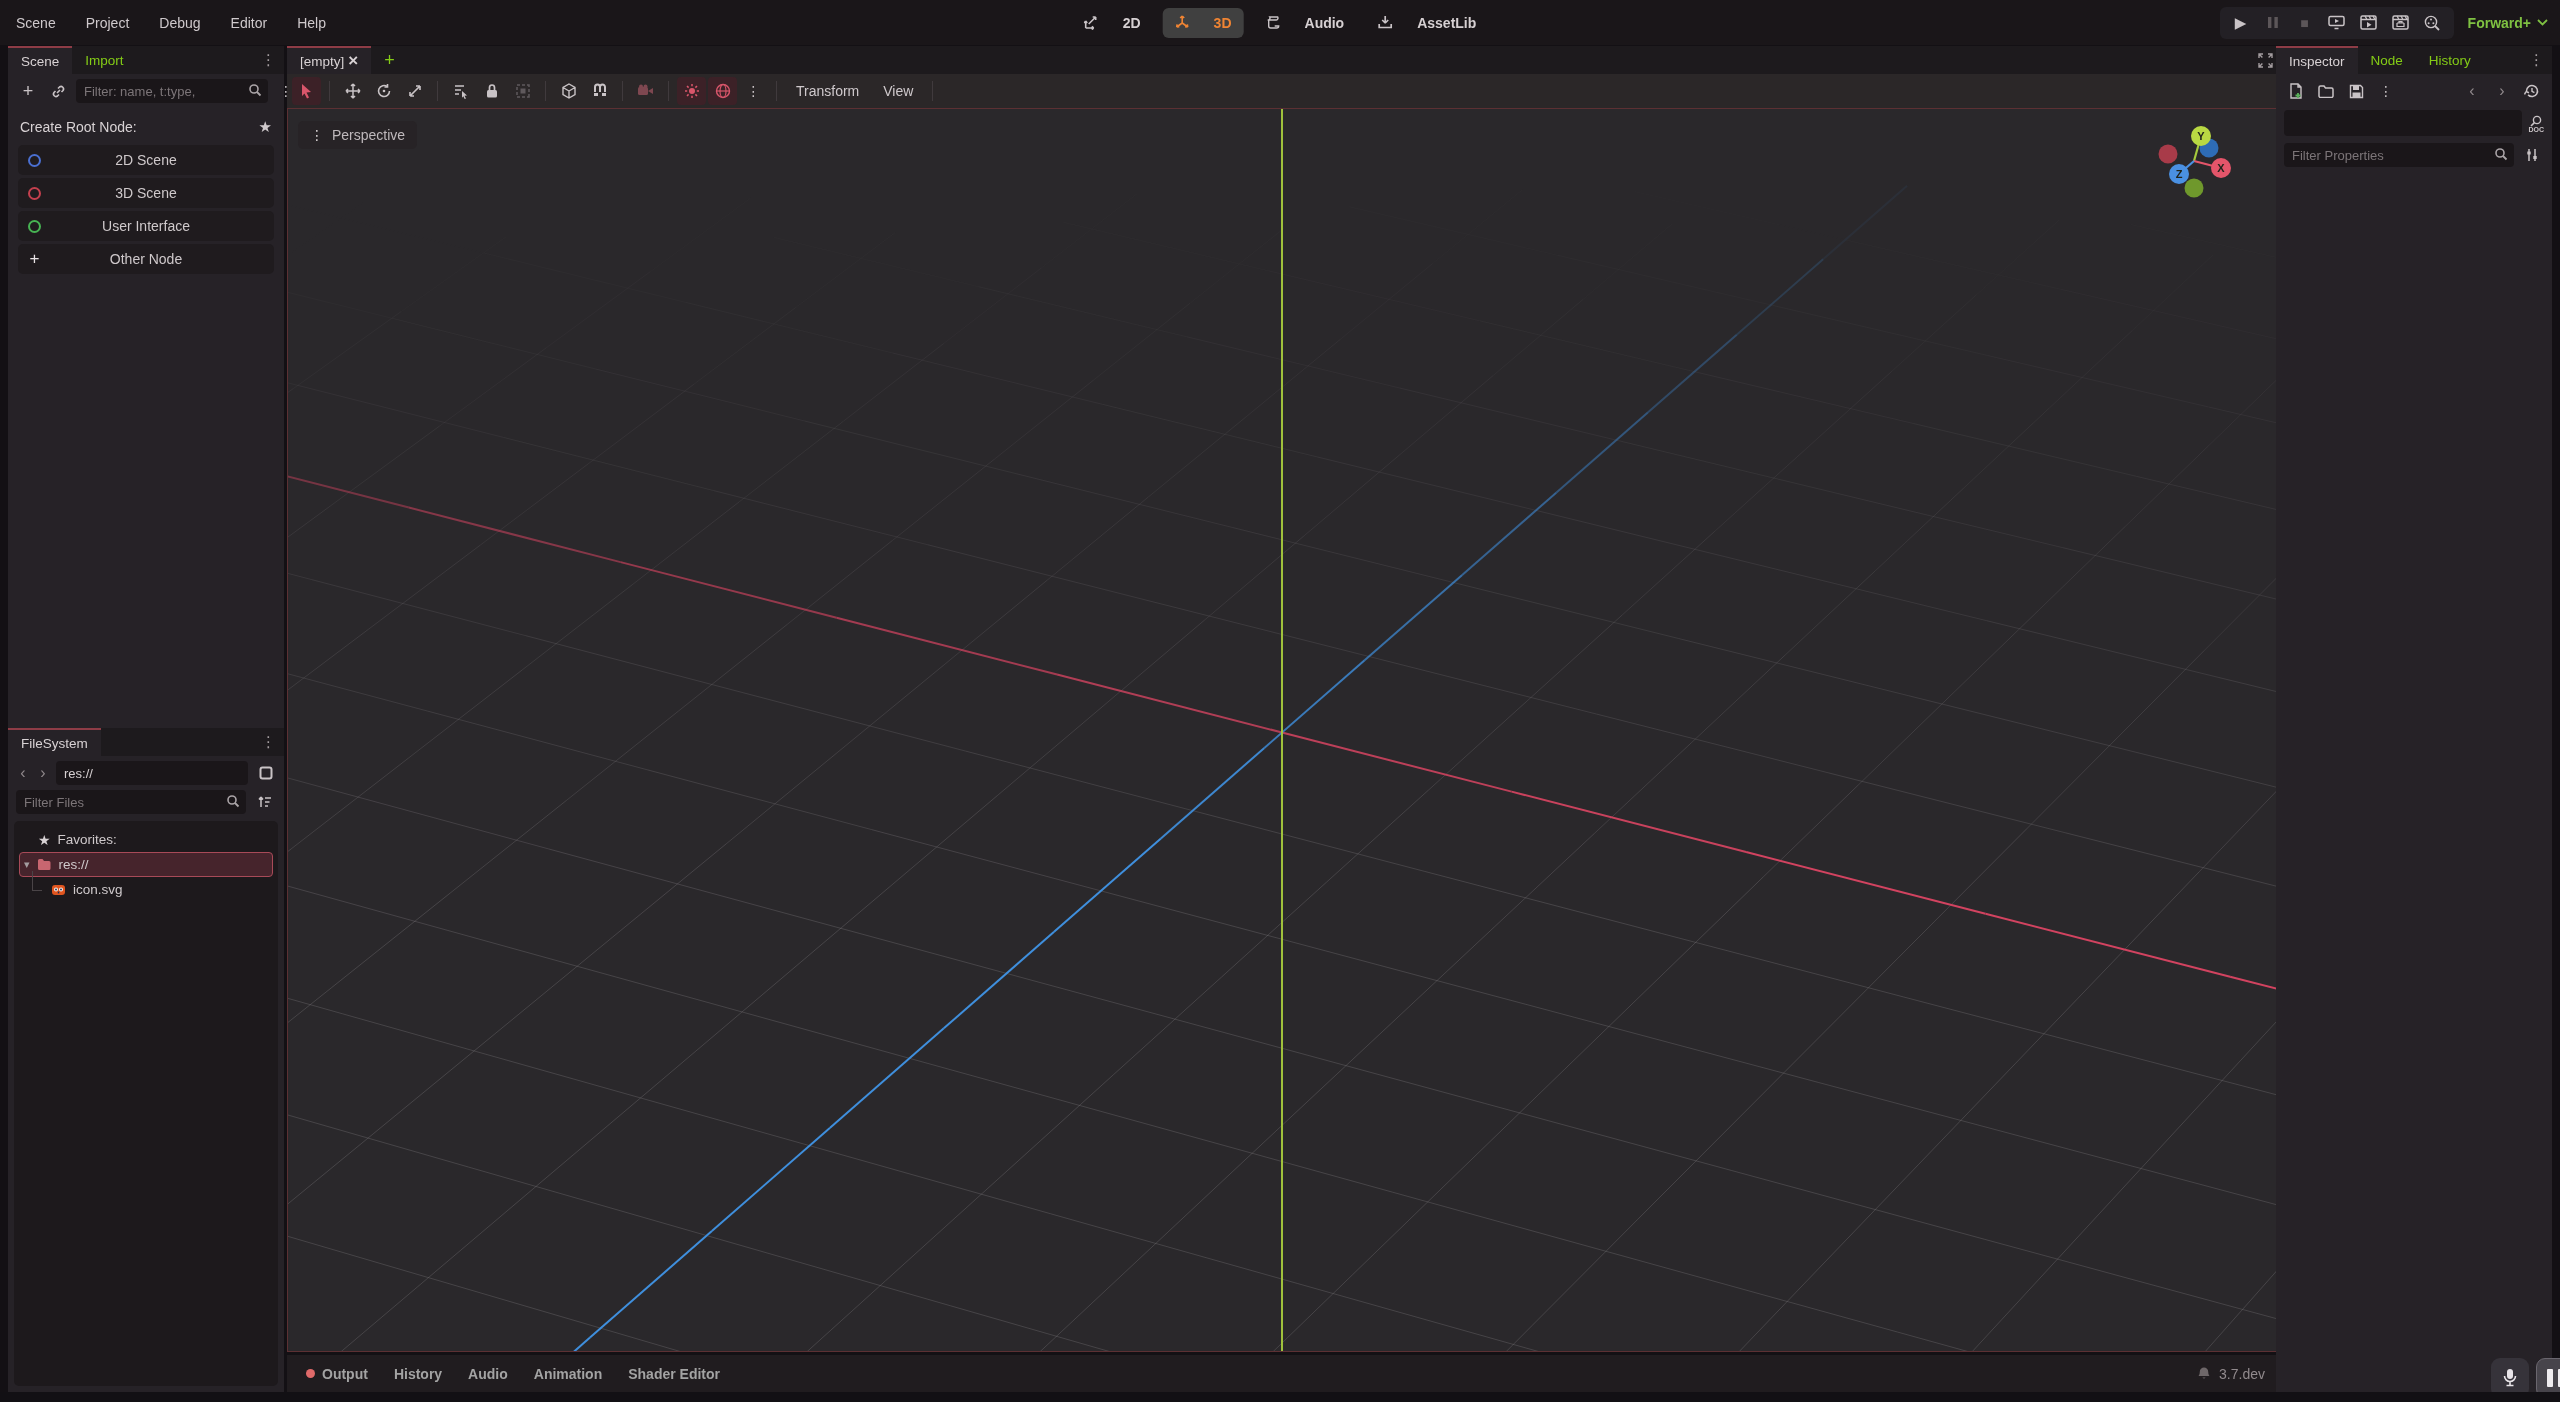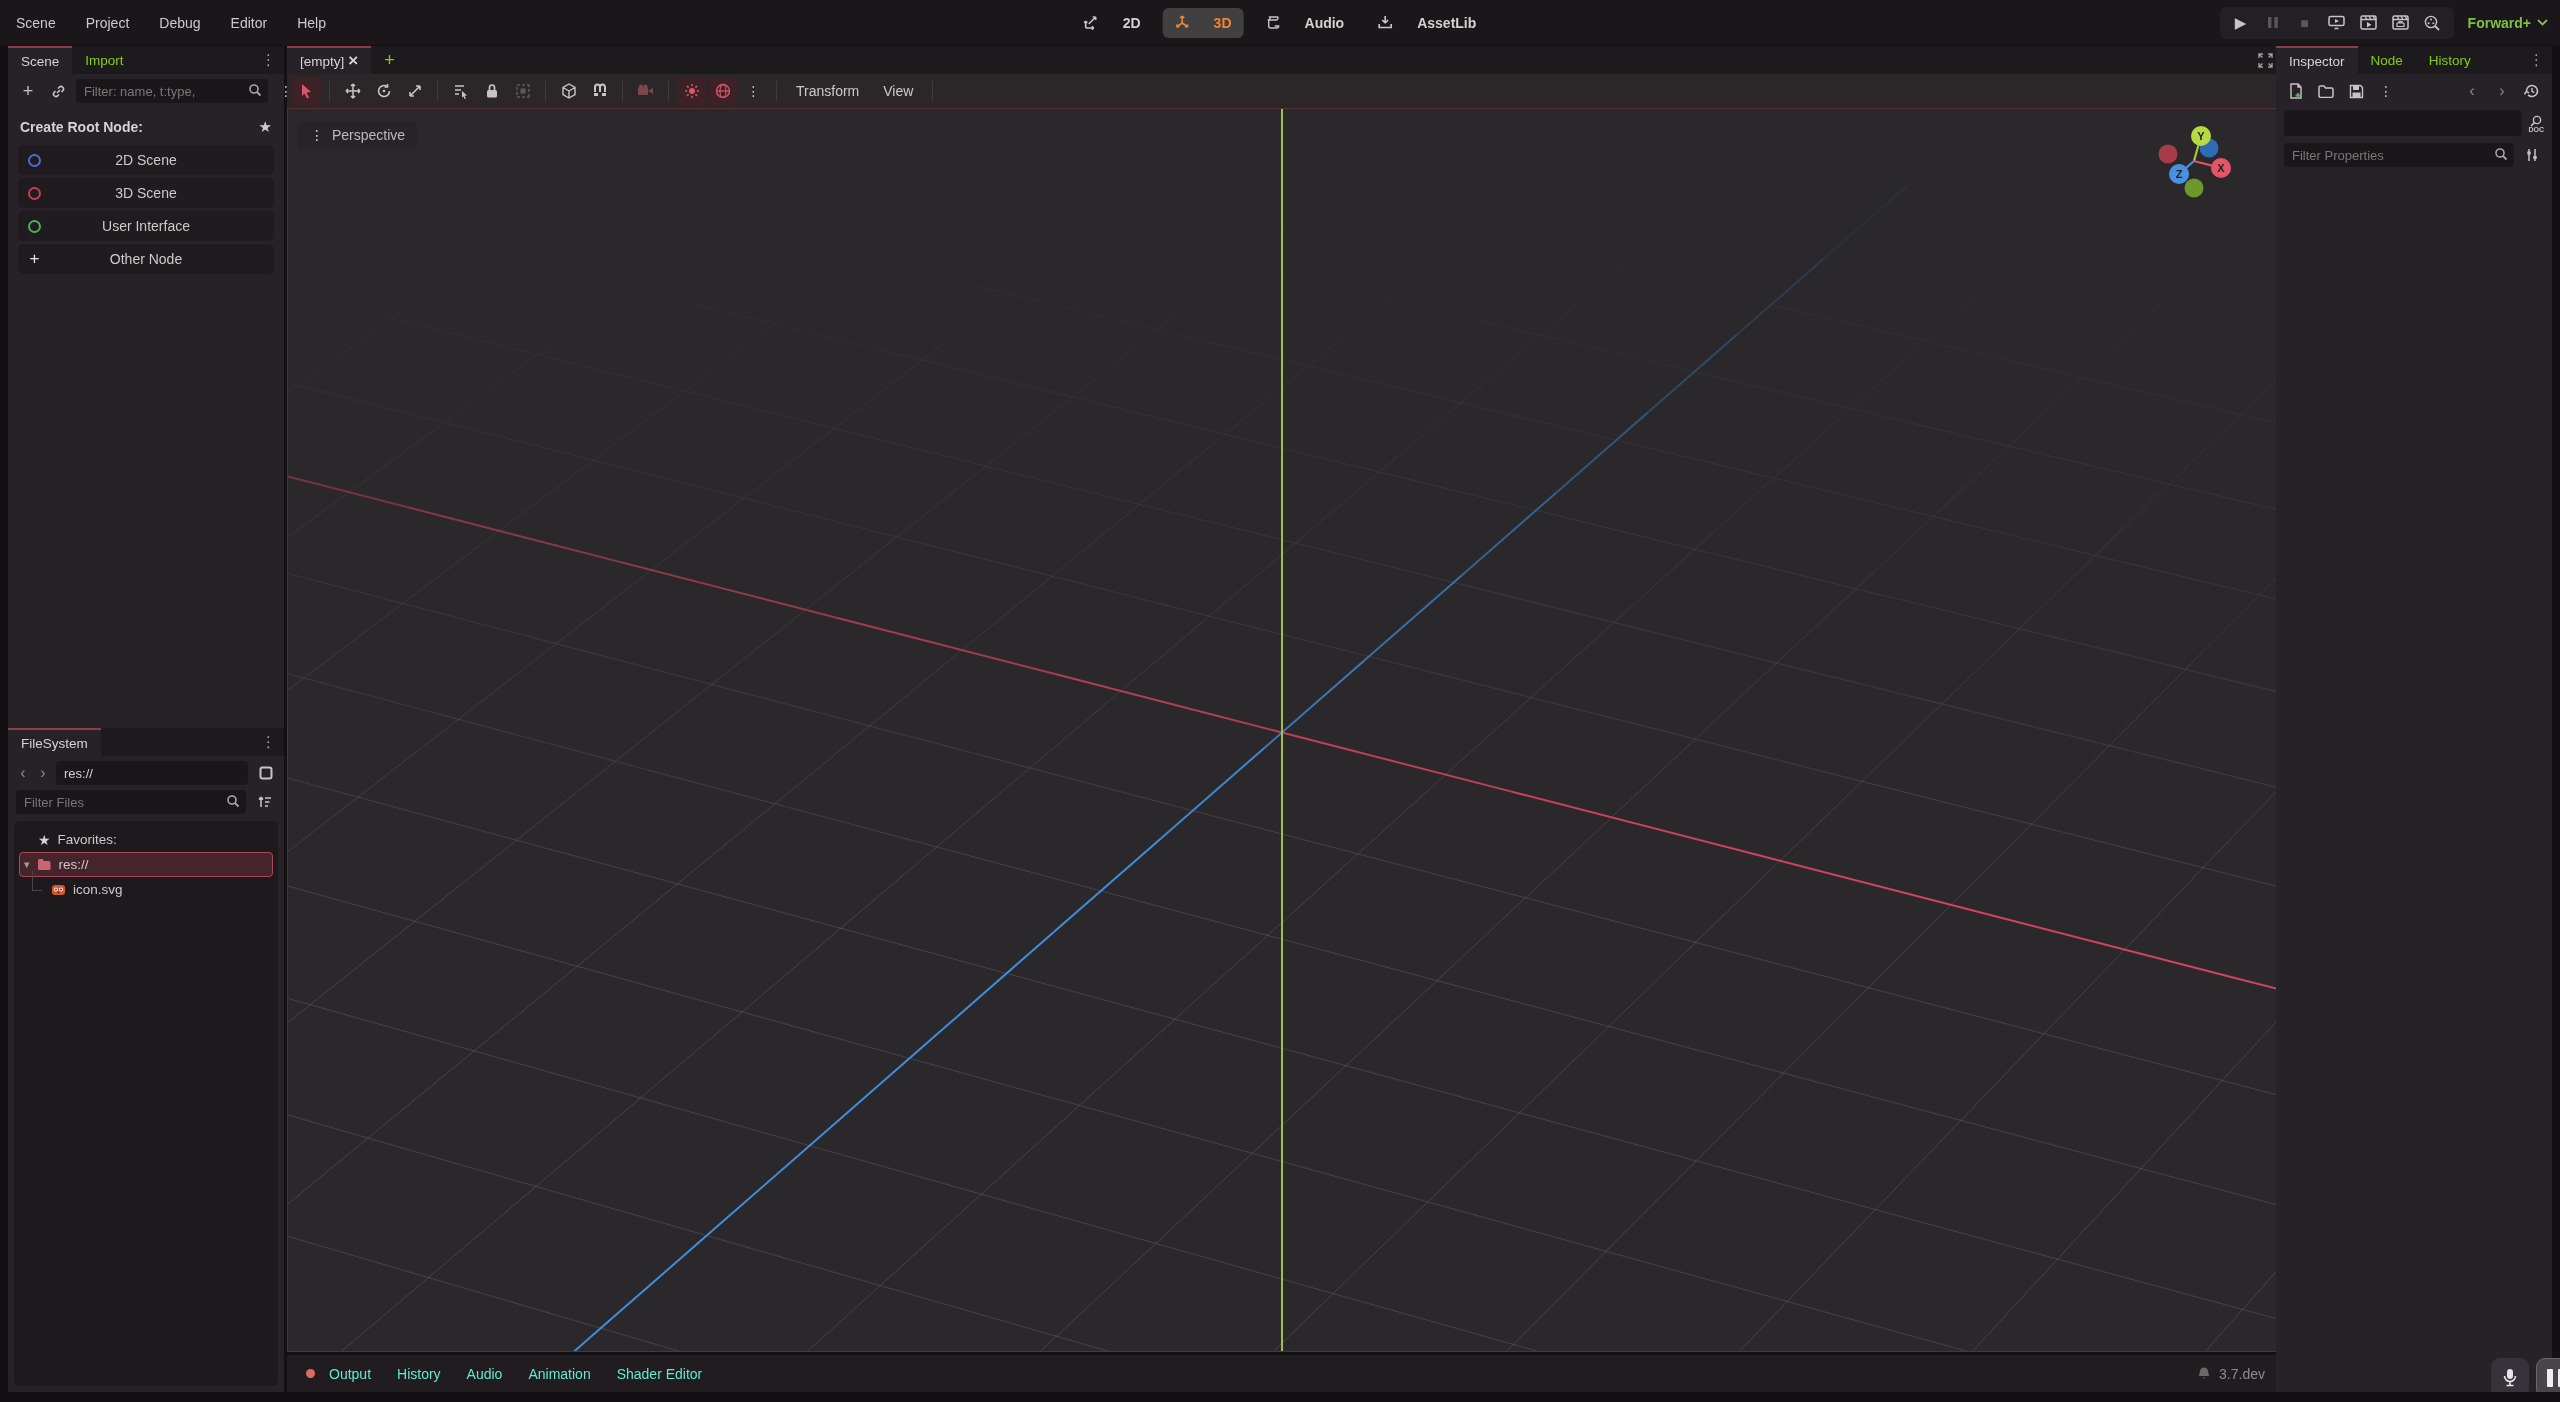--- a/index.html
+++ b/index.html
@@ -34,21 +34,21 @@
   .tabs-dots{margin-left:auto;display:flex;align-items:center;padding:0 8px;color:#a49da0;font-size:15px;}
 
   .toolrow{display:flex;align-items:center;gap:6px;padding:5px 8px;}
   .sbtn{min-width:24px;height:24px;border-radius:4px;display:flex;align-items:center;justify-content:center;color:#c9c3c6;}
   .input{flex:1;height:24px;background:#1a1619;border:none;border-radius:4px;color:#d6d0d2;
          padding:0 8px;font-size:13px;font-family:inherit;outline:none;display:flex;align-items:center;position:relative;}
   input.input::placeholder{color:#7c7578;}
   .input-wrap{flex:1;position:relative;display:flex;}
   .input-wrap .search-ic{position:absolute;right:6px;top:4px;color:#aaa4a7;}
 
-  .create-title{display:flex;align-items:center;padding:10px 12px 6px 12px;font-weight:bold;color:#d8d2d4;}
+  .create-title{display:flex;align-items:center;padding:10px 12px 6px 12px;font-weight:normal;color:#d8d2d4;}
   .create-title .star{margin-left:auto;color:#cfc9cc;font-size:15px;}
   .root-btn{height:30px;margin:3px 10px;background:#1f1b1e;border-radius:5px;display:flex;align-items:center;padding:0 10px;position:relative;color:#cfc9cb;}
   .root-btn .lbl{position:absolute;left:0;right:0;text-align:center;}
   .circ{width:13px;height:13px;border-radius:50%;border:2.5px solid;}
 
   
   .fs{position:absolute;left:0;right:0;top:682px;bottom:0;display:flex;flex-direction:column;}
   .tree{margin:2px 6px 6px 6px;background:#1d191c;border-radius:5px;flex:1;padding-top:6px;font-size:13.5px;}
   .trow{height:25px;display:flex;align-items:center;gap:7px;padding:0 8px;color:#cfc9cb;}
   .trow.sel{background:#46242c;border:1px solid #a84a58;border-radius:4px;margin:0 5px;padding:0 4px;}
@@ -65,21 +65,21 @@
   .tbtn.dim{color:#5f595c;}
   .tbtn.red-dim{color:#7e4750;}
   .vsep{width:1px;height:20px;background:#403a3d;margin:0 6px;}
   .menu-btn{padding:0 11px;height:28px;display:flex;align-items:center;color:#cfc9cc;border-radius:4px;}
   .viewport{position:absolute;left:0;right:0;top:62px;bottom:40px;background:#2a282b;border:1px solid #5c3033;}
   .viewport svg.scene{position:absolute;left:0;top:0;width:100%;height:100%;}
   .persp{position:absolute;left:10px;top:12px;height:28px;background:#272326;border-radius:5px;display:flex;align-items:center;gap:8px;padding:0 12px;color:#bfb9bc;}
   .gizmo{position:absolute;right:40px;top:8px;width:86px;height:86px;}
   .gizmo text{font-family:"Liberation Sans",sans-serif;font-size:11px;font-weight:bold;fill:#20241c;}
   .c-bottom{position:absolute;left:0;right:0;bottom:0;height:37px;background:#201c1f;display:flex;align-items:center;padding:0 8px;gap:4px;}
-  .bbtn{padding:5px 11px;border-radius:4px;color:#5eead4;display:flex;align-items:center;gap:14px;}
+  .bbtn{padding:5px 11px;border-radius:4px;color:#a3a3a3;display:flex;align-items:center;gap:7px;font-weight:bold;}
   .reddot{width:9px;height:9px;border-radius:50%;background:#e06a6a;}
   .version{margin-left:auto;display:flex;align-items:center;gap:8px;color:#918a8d;padding-right:8px;}
 
   
   .insp-row2{display:flex;align-items:center;padding:2px 8px;gap:6px;}
   .doc-btn{display:flex;flex-direction:column;align-items:center;color:#c9c3c6;font-size:7px;font-weight:bold;line-height:5px;}
 
   
   .os-overlay{position:absolute;right:-14px;bottom:4px;display:flex;gap:7px;}
   .os-btn{width:38px;height:40px;background:#36333a;border-radius:9px;display:flex;align-items:center;justify-content:center;color:#e8e4e8;}

